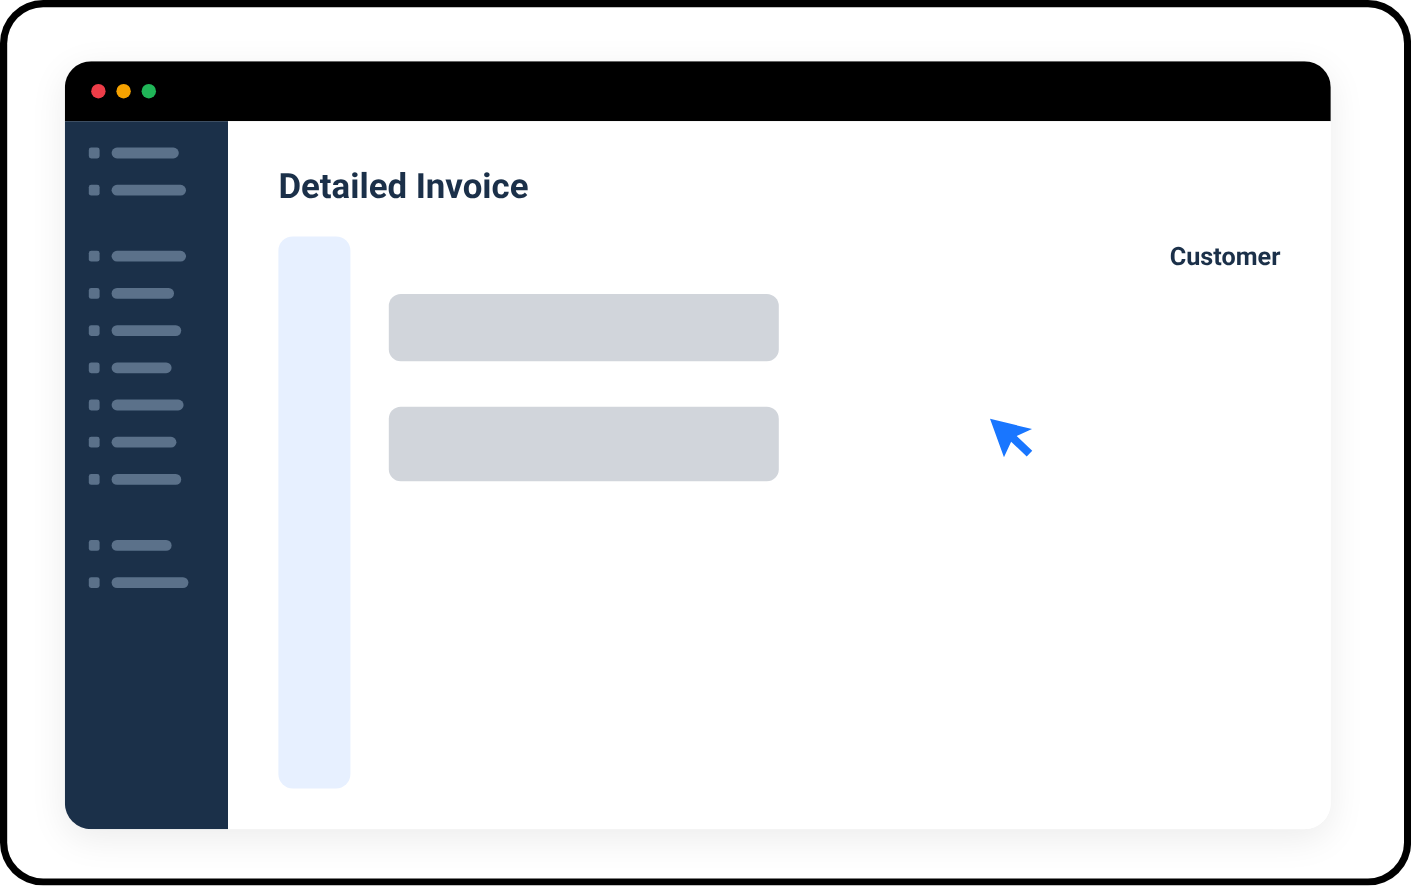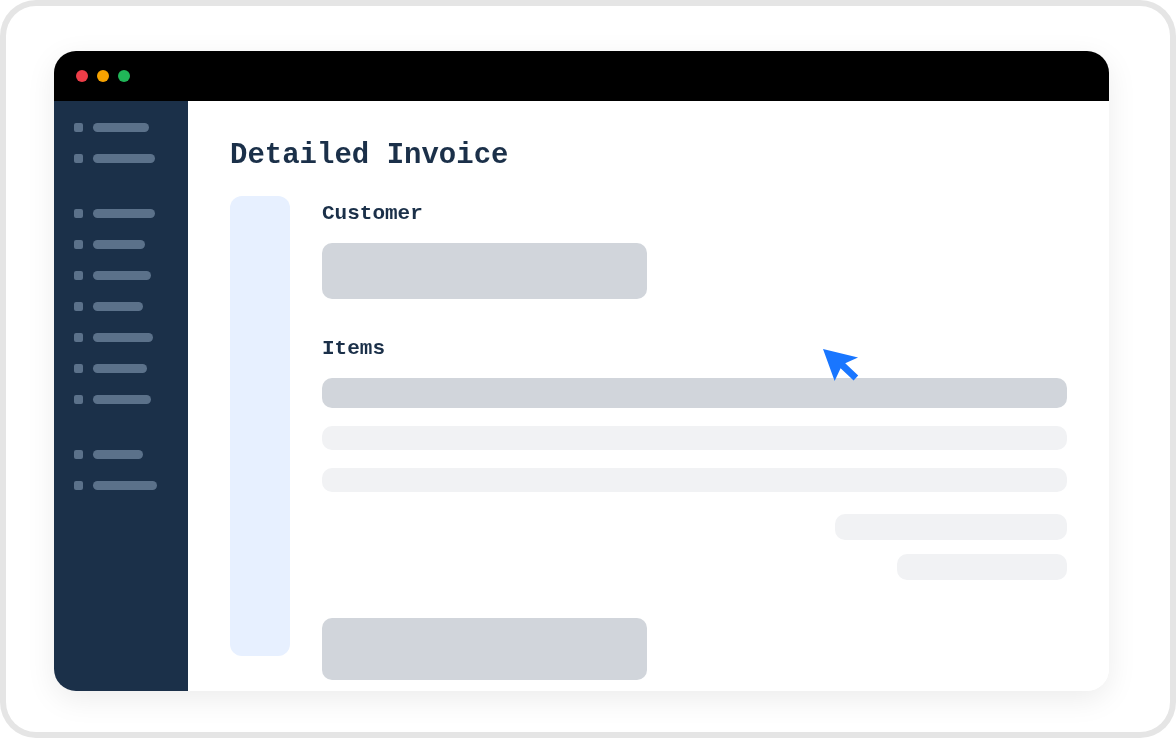--- a/index.html
+++ b/index.html
@@ -15,24 +15,23 @@
       height: 738px;
       position: relative;
     }
     
     .outer-frame {
       position: absolute;
       top: 0;
       left: 0;
       width: 1176px;
       height: 738px;
-      background: #e5e5e5;
+      background: #000000;
       border-radius: 36px;
       padding: 6px;
-      font-family: Liberation Mono, monospace;
     }
     
     .inner-frame {
       width: 100%;
       height: 100%;
       background: #ffffff;
       border-radius: 30px;
       position: relative;
       overflow: hidden;
     }
@@ -122,20 +121,21 @@
     .page-title {
       font-size: 29px;
       font-weight: 700;
       color: #1b3049;
       margin-bottom: 24px;
     }
     
     .form-area {
       display: flex;
       gap: 32px;
+      text-align: right;
     }
     
     .left-tab-stub {
       width: 60px;
       height: 460px;
       background: #e7f0ff;
       border-radius: 12px;
       flex-shrink: 0;
     }
     
@@ -291,32 +291,20 @@
           <div class="form-area">
             <div class="left-tab-stub"></div>
 
             <div class="form-content">
 
               <div>
                 <div class="section-label">Customer</div>
                 <div class="input-box"></div>
               </div>
 
-              <div class="section-spacer">
-                <div class="section-label">Items</div>
-                <div class="items-rows">
-                  <div class="item-row-header"></div>
-                  <div class="item-row"></div>
-                  <div class="item-row"></div>
-                </div>
-                <div class="summary-rows">
-                  <div class="summary-row"></div>
-                  <div class="summary-row short"></div>
-                </div>
-              </div>
 
               <div class="section-spacer">
                 <div class="input-box memo"></div>
               </div>
 
             </div>
           </div>
 
           <div class="cursor">
             <svg width="48" height="48" viewBox="0 0 48 48">

